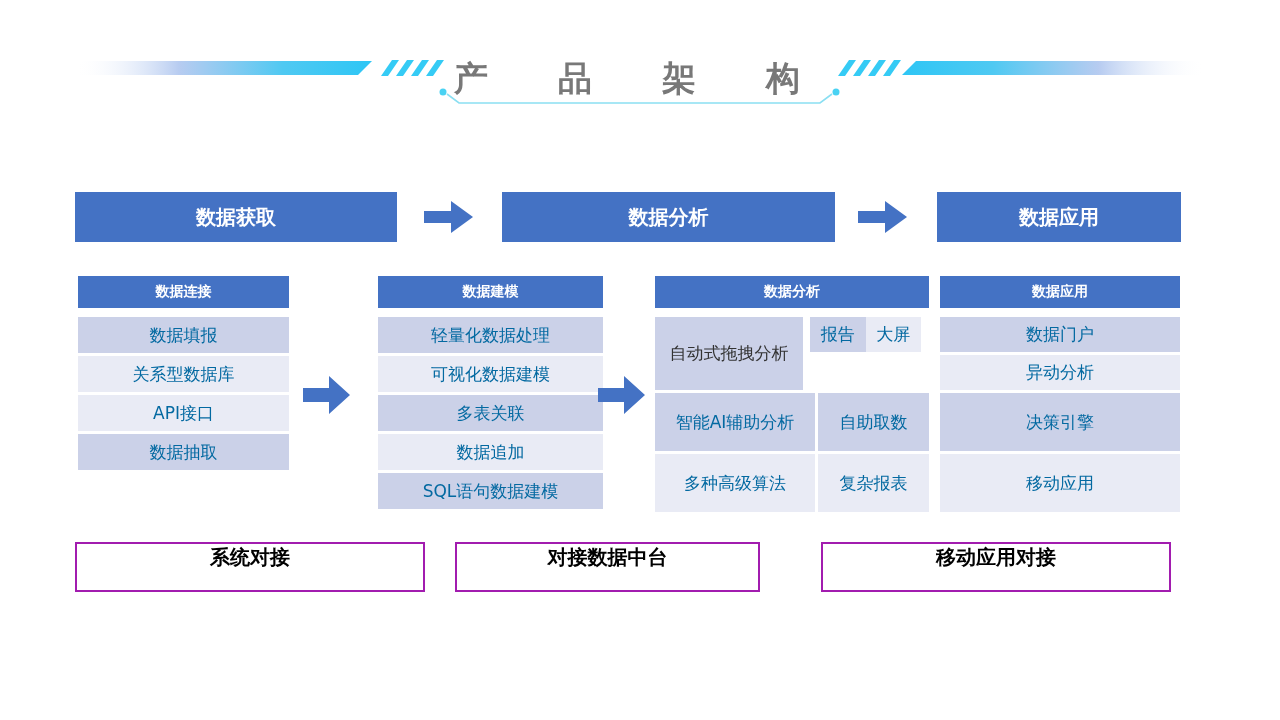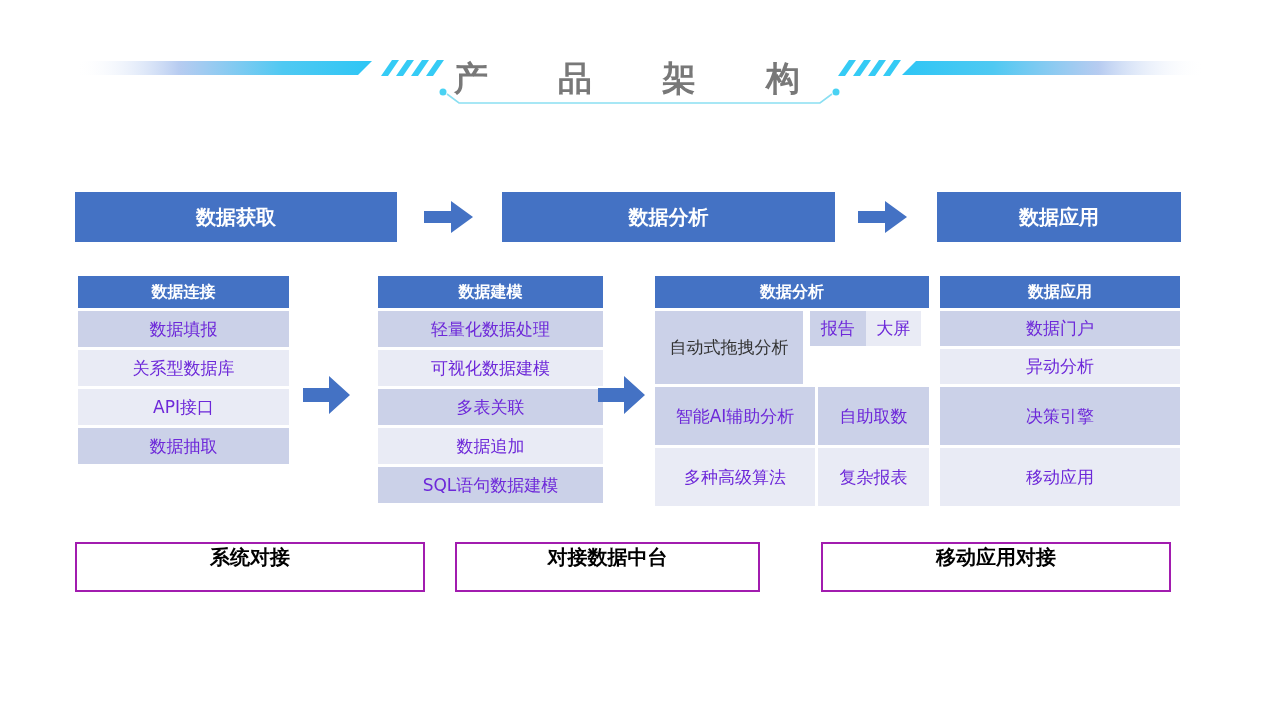--- a/index.html
+++ b/index.html
@@ -19,23 +19,23 @@
   .arrow-top1{left:424px;top:200px;}
   .arrow-top2{left:858px;top:200px;}
   .arrow-mid1{left:303px;top:374px;}
   .arrow-mid2{left:598px;top:374px;}
   
   .tbl{position:absolute;top:276px;}
   .tbl1{left:78px;width:211px;}
   .tbl2{left:368px;width:225px;padding-left:10px;}
   .tbl3{left:655px;width:274px;}
   .tbl4{left:940px;width:240px;}
-  .thead{height:32px;background:#4472C4;color:#fff;font-weight:bold;font-size:16px;
-         display:flex;align-items:center;justify-content:center;margin-bottom:3px;}
-  .cell{display:flex;align-items:center;justify-content:center;font-size:17px;color:#6d28d9;
+  .thead{height:32px;background:#4472C4;color:#fff;font-weight:bold;font-size:14px;
+         display:flex;align-items:center;justify-content:center;margin-bottom:9px;}
+  .cell{display:flex;align-items:center;justify-content:center;font-size:17px;color:#0369a1;
         margin-bottom:3px;text-align:center;}
   .dark{background:#CBD1E8;}
   .light{background:#E9EBF5;}
   .h36{height:36px;}
   .h35{height:35px;}
   .h58{height:58px;}
   .t3-row{display:flex;margin-bottom:3px;}
   .t3-left{width:160px;margin:0 3px 0 0;}
   .t3-right{width:111px;margin:0;}
   .t3-top{display:flex;margin-bottom:3px;}

